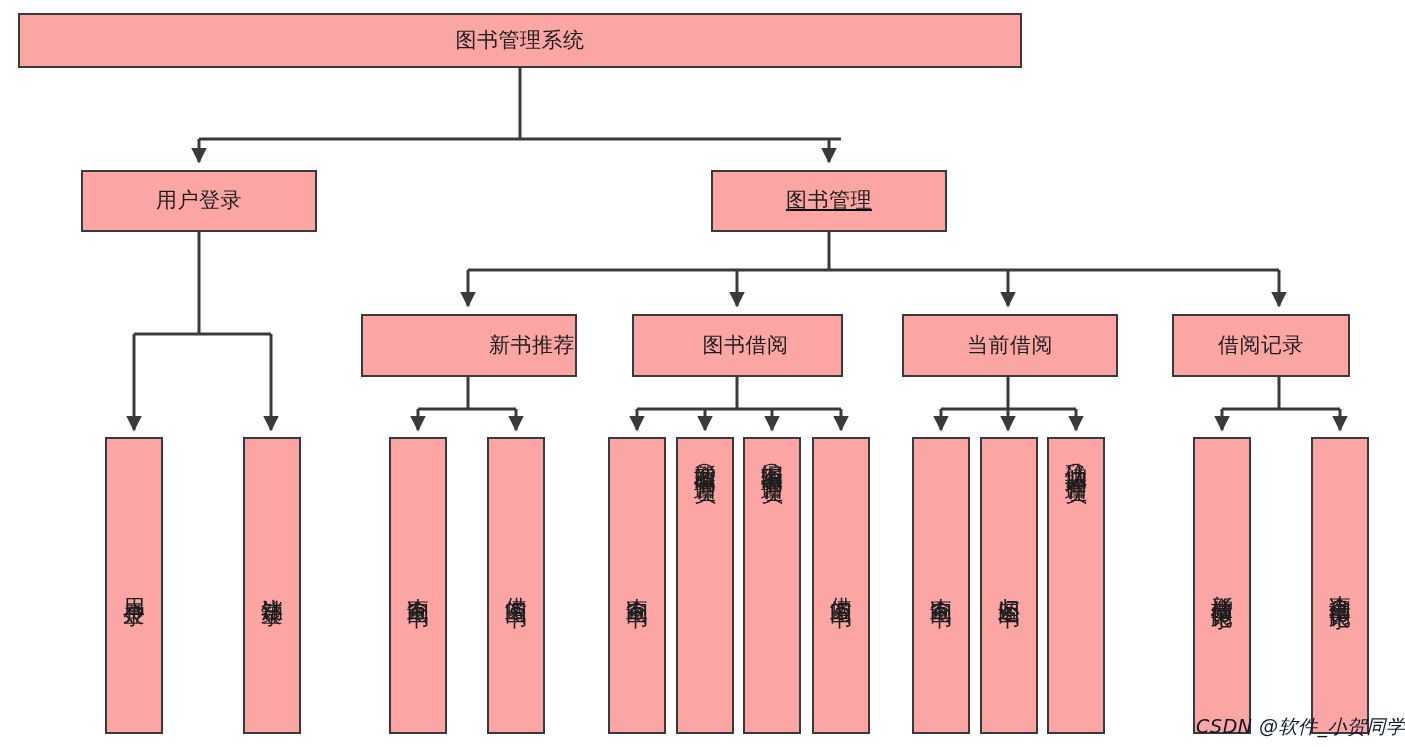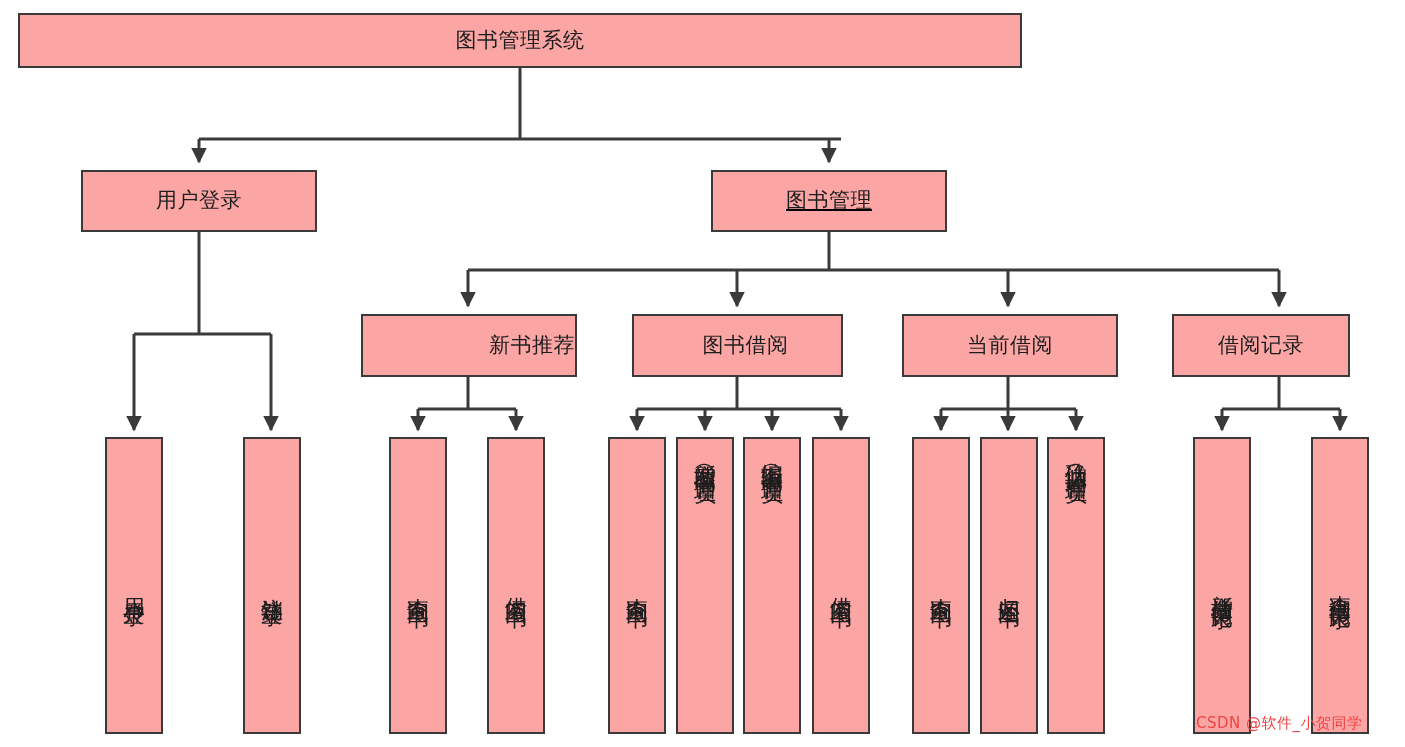--- a/index.html
+++ b/index.html
@@ -53,25 +53,26 @@
     align-items: flex-start;
     justify-content: center;
     padding-top: 6px;
   }
   .leaf.centered {
     align-items: center;
     padding-top: 0;
   }
   .watermark {
     position: absolute;
-    color: #ef4444;
-    font-size: 15px;
+    color: #0f172a;
+    font-size: 19px;
     letter-spacing: 0.5px;
     white-space: nowrap;
     user-select: none;
+    font-style: italic;
   }
   svg.connectors {
     position: absolute;
     left: 0;
     top: 0;
     width: 1405px;
     height: 747px;
     pointer-events: none;
   }
 </style>

